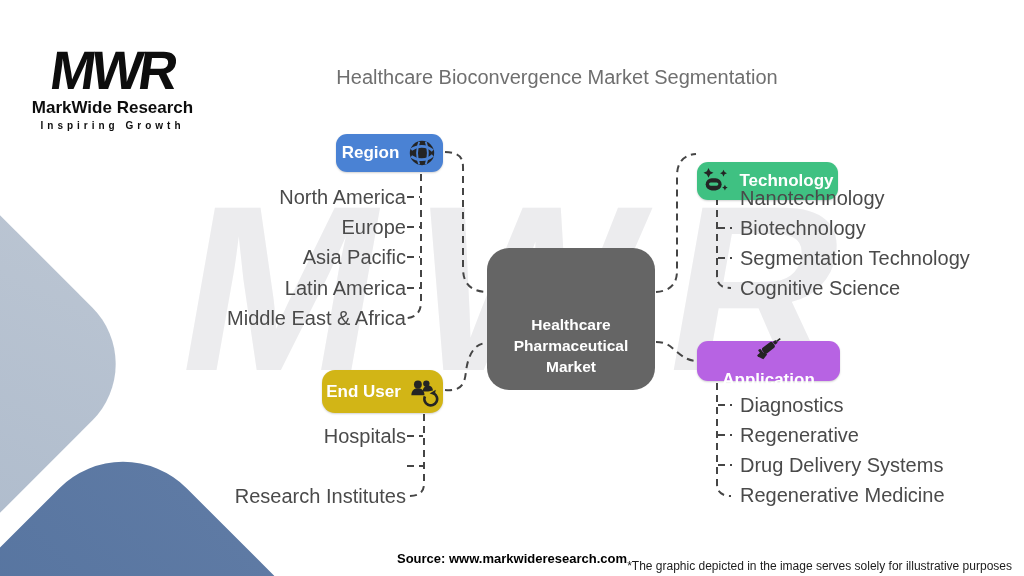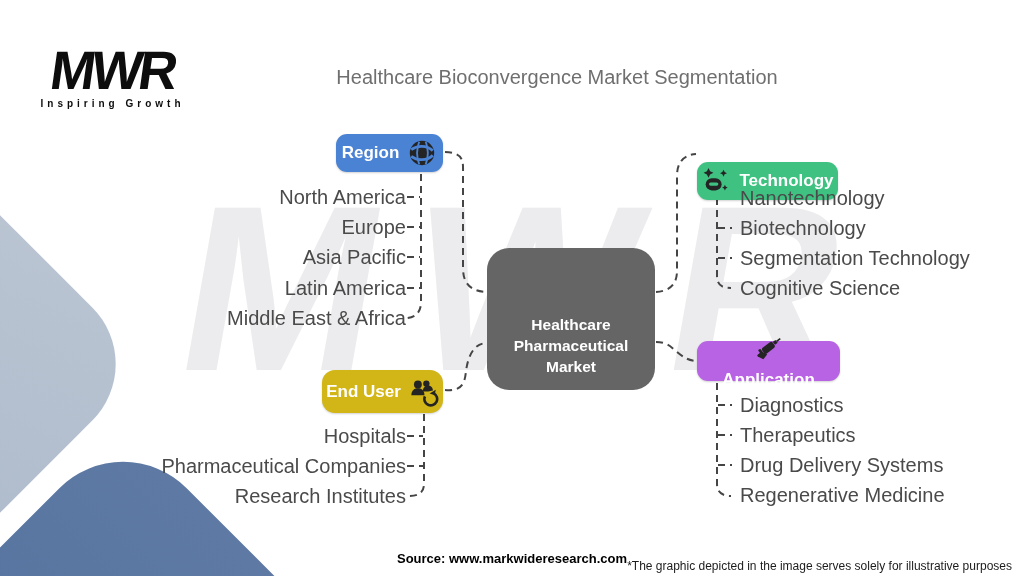--- a/index.html
+++ b/index.html
@@ -69,20 +69,21 @@
 <body>
 
 <div class="canvas">
 
   <div class="corner-light"></div>
   <div class="corner-dark"></div>
   <div class="watermark">MWR</div>
 
   <div class="logo">
     <div class="logo-mark">MWR</div>
+    <div class="logo-name">MarkWide Research</div>
     <div class="logo-tagline">Inspiring Growth</div>
   </div>
 
   <div class="title">Healthcare Bioconvergence Market Segmentation</div>
 
   <svg class="connectors" width="1024" height="576" viewBox="0 0 1024 576">
 
     <path d="M445,152 C465,153 463,162 463,175 L463,268 C463,282 469,291 486,292"></path>
     <path d="M656,292 C671,291 677,283 677,271 L677,176 C677,163 683,155 696,154"></path>
     <path d="M445,390 C464,392 465,380 466,371 C468,357 473,344 486,343"></path>
@@ -174,24 +175,23 @@
   <div class="leaf right-al" style="top:248px">Asia Pacific</div>
   <div class="leaf right-al" style="top:279px">Latin America</div>
   <div class="leaf right-al" style="top:309px">Middle East &amp; Africa</div>
 
   <div class="leaf left-al" style="top:189px">Nanotechnology</div>
   <div class="leaf left-al" style="top:219px">Biotechnology</div>
   <div class="leaf left-al" style="top:249px">Segmentation Technology</div>
   <div class="leaf left-al" style="top:279px">Cognitive Science</div>
 
   <div class="leaf right-al" style="top:427px">Hospitals</div>
-  <div class="leaf right-al" style="top:457px">Pharmaceutical Companies</div>
   <div class="leaf right-al" style="top:487px">Research Institutes</div>
 
   <div class="leaf left-al" style="top:396px">Diagnostics</div>
-  <div class="leaf left-al" style="top:426px">Therapeutics</div>
+  <div class="leaf left-al" style="top:426px">Regenerative</div>
   <div class="leaf left-al" style="top:456px">Drug Delivery Systems</div>
   <div class="leaf left-al" style="top:486px">Regenerative Medicine</div>
 
   <div class="source">Source: www.markwideresearch.com</div>
   <div class="disclaimer">*The graphic depicted in the image serves solely for illustrative purposes</div>
 
 </div>
 
 </body></html>

